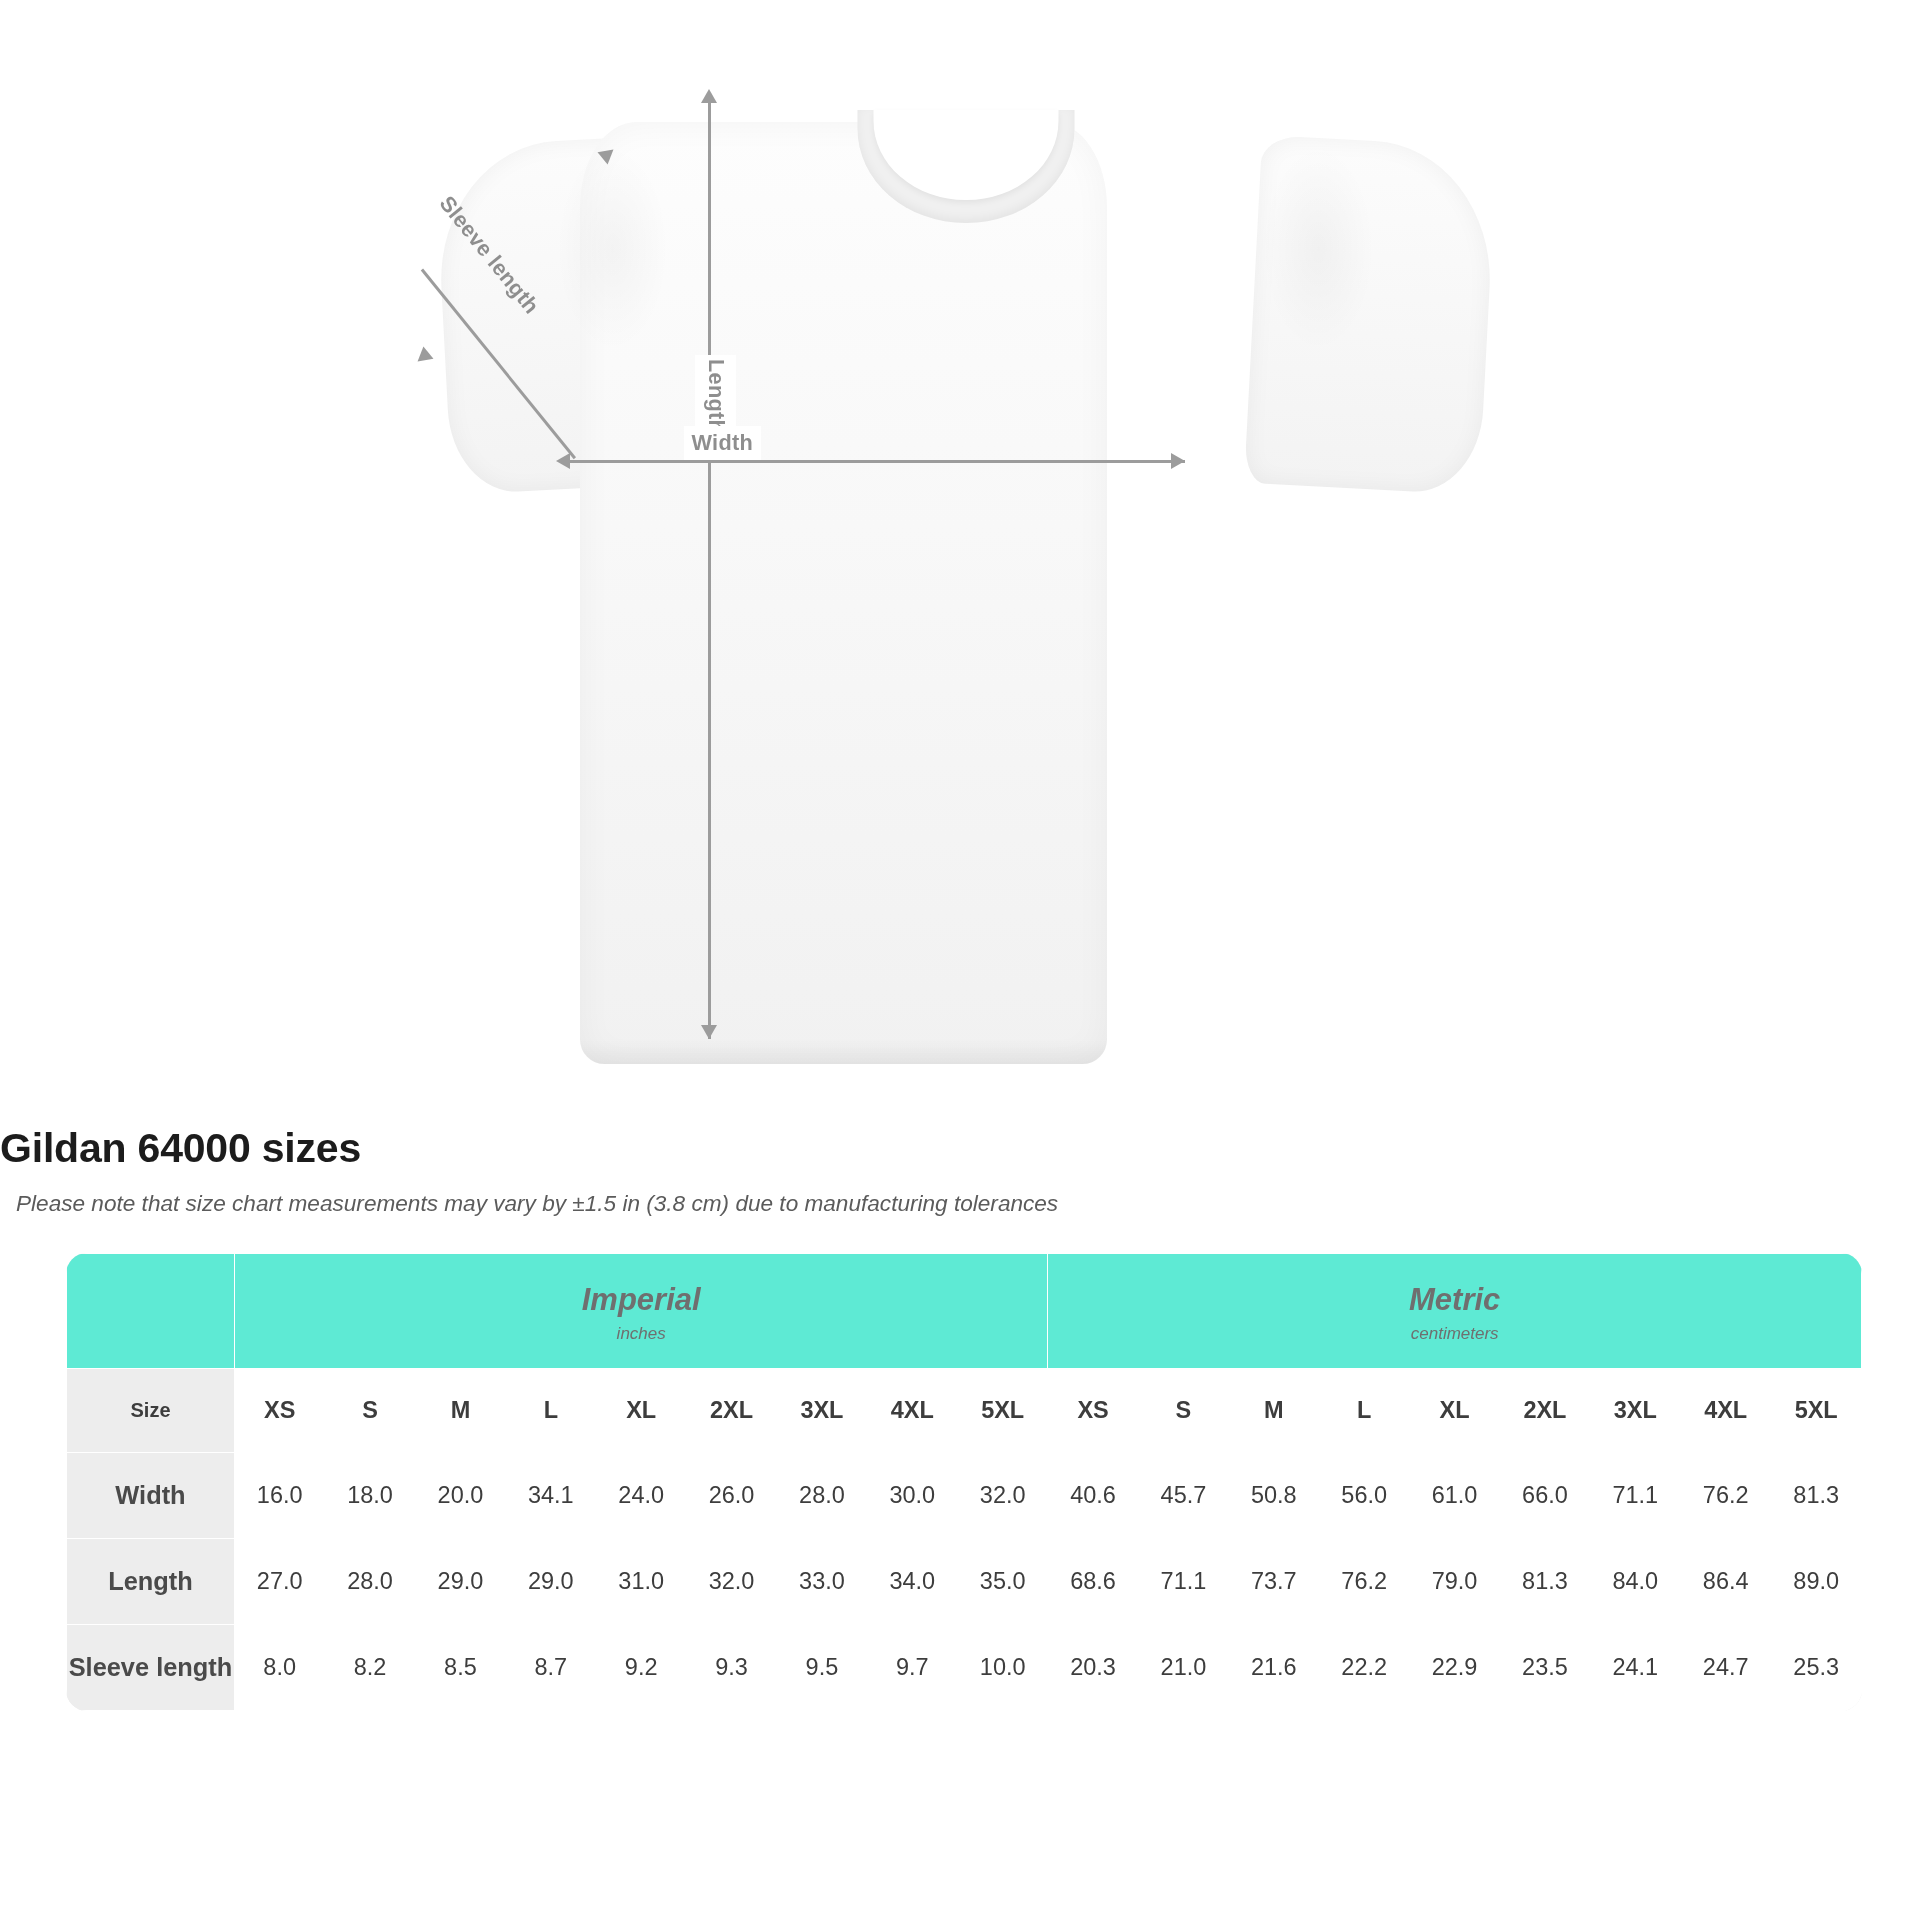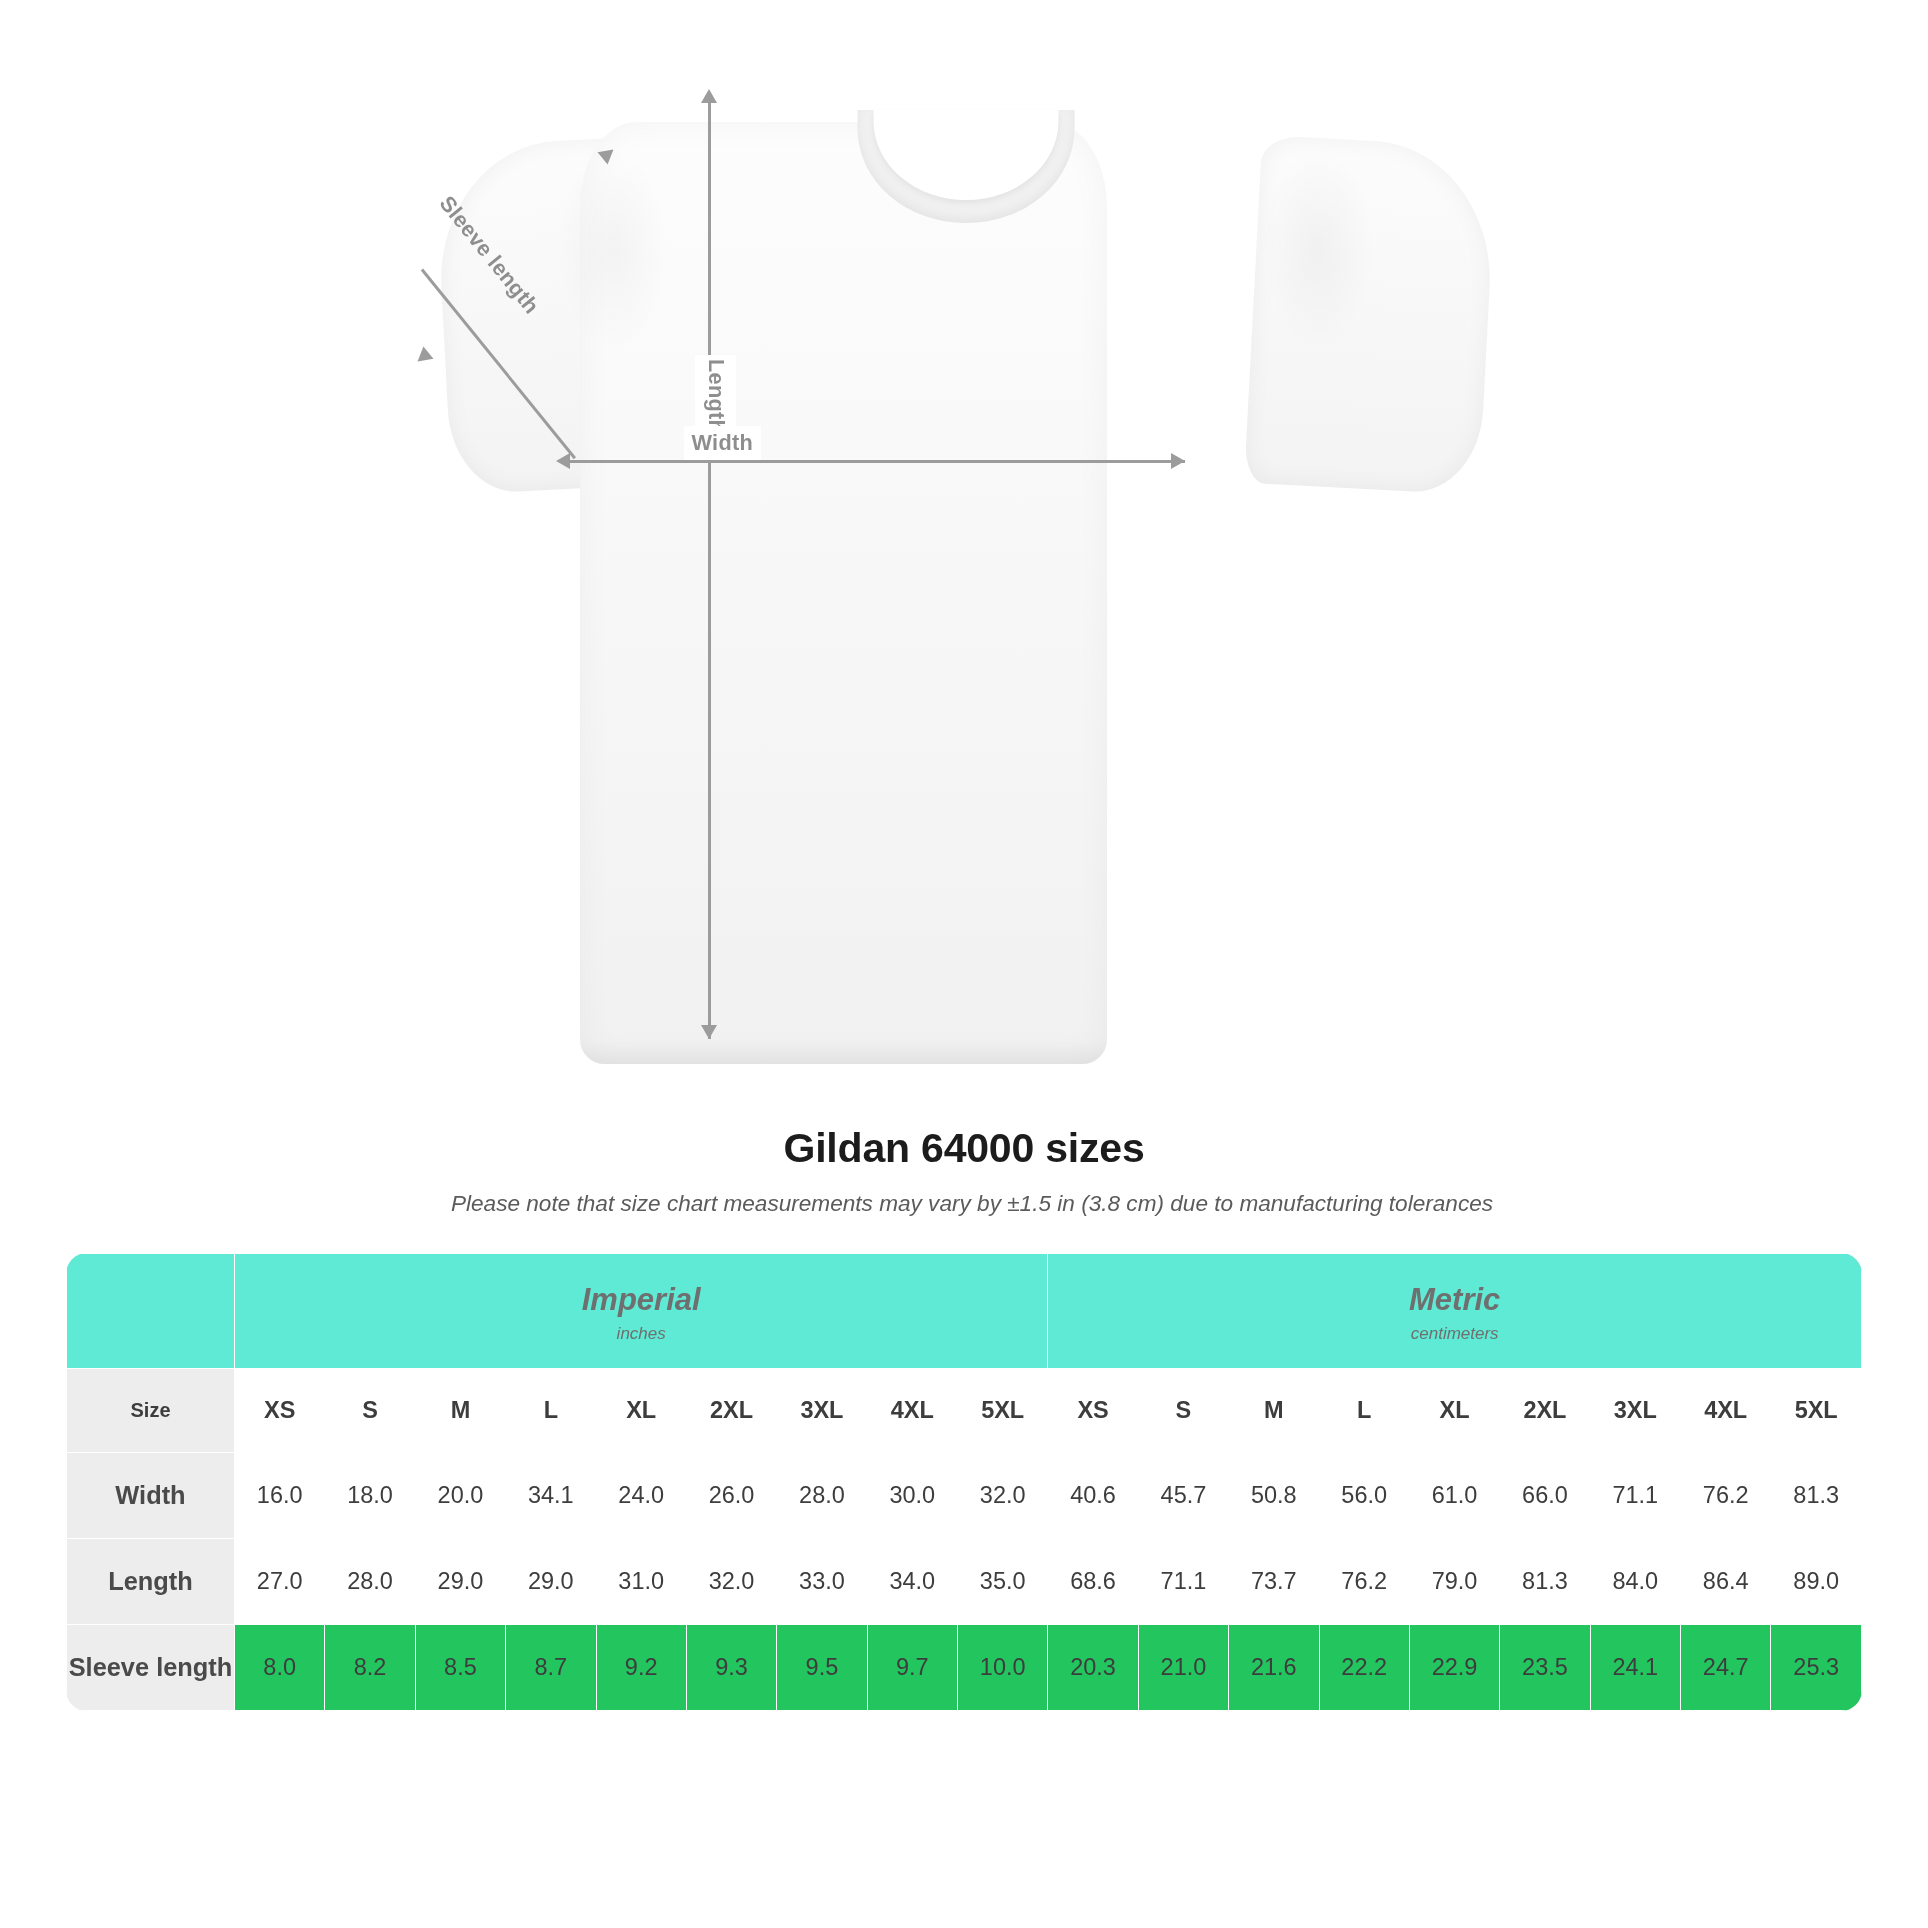--- a/index.html
+++ b/index.html
@@ -142,21 +142,21 @@
     writing-mode: vertical-rl;
     text-orientation: mixed;
   }
   .label-bg {
     background: #ffffff;
     padding: 3.8px 7.5px;
   }
 
   
   .title-block {
-    text-align: center;
+    text-align: left;
     margin-top: 9.4px;
   }
   .chart-title {
     font-size: 41px;
     font-weight: bold;
     color: #1c1c1c;
     letter-spacing: -0.2px;
   }
   .chart-note {
     font-size: 22.6px;
@@ -210,21 +210,21 @@
   }
   .hdr-row td.rowlabel {
     background: #ededed;
     font-size: 20px;
   }
   .data-row td {
     padding: 28px 0;
     background: #ffffff;
   }
   .data-row.alt td {
-    background: #22c55e;
+    background: #ffffff;
   }
   .data-row td.rowlabel {
     background: #ededed;
     font-weight: bold;
     color: #4a4a4a;
     font-size: 25.4px;
   }
   .col-label { width: 168px; }
 </style>
 </head>

